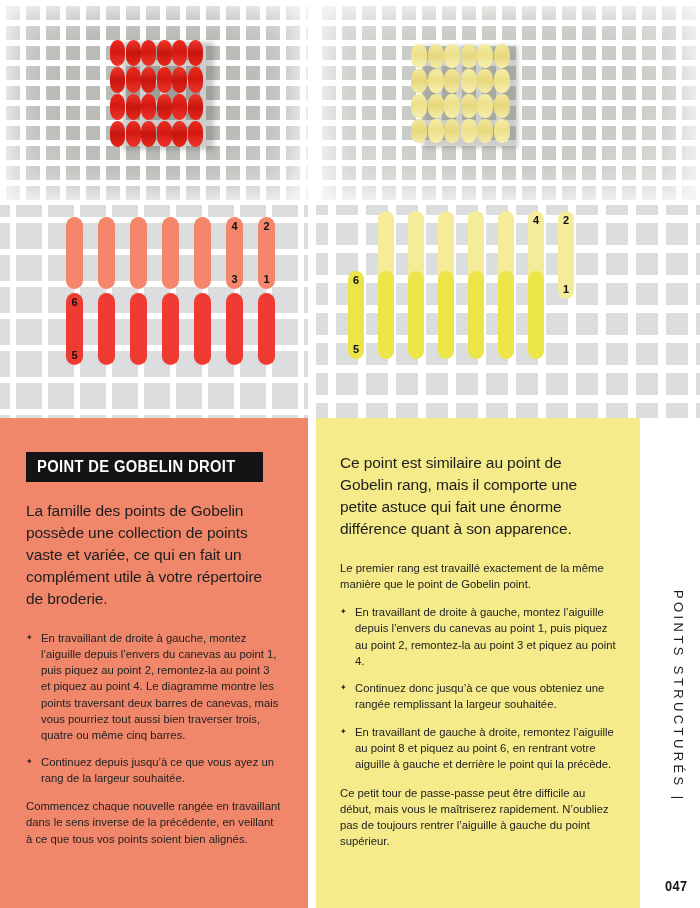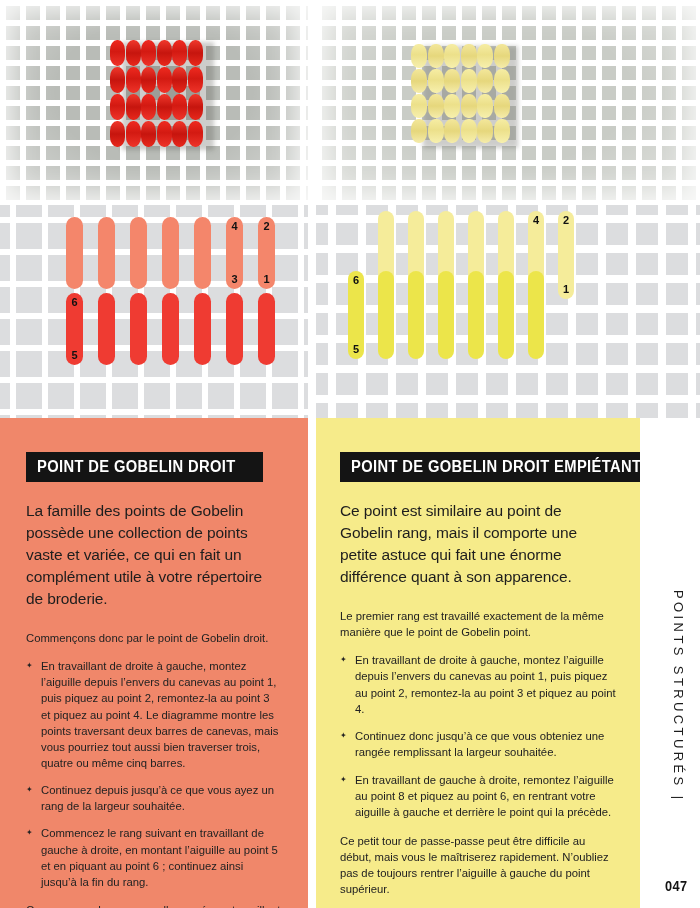--- a/index.html
+++ b/index.html
@@ -513,35 +513,30 @@
   </div>
 
   <div class="gutter"></div>
 
   <div class="panel panel-left">
     <div class="panel-inner">
       <div class="title-bar">
         <span class="title-text">POINT DE GOBELIN DROIT</span>
       </div>
       <p class="lede">La famille des points de Gobelin possède une collection de points vaste et variée, ce qui en fait un complément utile à votre répertoire de broderie.</p>
-      <p class="body-p">Commençons donc par le point de Gobelin droit.</p>
       <ul class="bullets">
         <li>En travaillant de droite à gauche, montez l’aiguille depuis l’envers du canevas au point 1, puis piquez au point 2, remontez-la au point 3 et piquez au point 4. Le diagramme montre les points traversant deux barres de canevas, mais vous pourriez tout aussi bien traverser trois, quatre ou même cinq barres.</li>
         <li>Continuez depuis jusqu’à ce que vous ayez un rang de la largeur souhaitée.</li>
-        <li>Commencez le rang suivant en travaillant de gauche à droite, en montant l’aiguille au point 5 et en piquant au point 6 ; continuez ainsi jusqu’à la fin du rang.</li>
       </ul>
       <p class="body-p">Commencez chaque nouvelle rangée en travaillant dans le sens inverse de la précédente, en veillant à ce que tous vos points soient bien alignés.</p>
     </div>
   </div>
 
   <div class="panel panel-right">
     <div class="panel-inner">
-      <div class="title-bar">
-        <span class="title-text">POINT DE GOBELIN DROIT EMPIÉTANT</span>
-      </div>
       <p class="lede">Ce point est similaire au point de Gobelin rang, mais il comporte une petite astuce qui fait une énorme différence quant à son apparence.</p>
       <p class="body-p">Le premier rang est travaillé exactement de la même manière que le point de Gobelin point.</p>
       <ul class="bullets">
         <li>En travaillant de droite à gauche, montez l’aiguille depuis l’envers du canevas au point 1, puis piquez au point 2, remontez-la au point 3 et piquez au point 4.</li>
         <li>Continuez donc jusqu’à ce que vous obteniez une rangée remplissant la largeur souhaitée.</li>
       </ul>
       <ul class="bullets">
         <li>En travaillant de gauche à droite, remontez l’aiguille au point 8 et piquez au point 6, en rentrant votre aiguille à gauche et derrière le point qui la précède.</li>
       </ul>
       <p class="body-p">Ce petit tour de passe-passe peut être difficile au début, mais vous le maîtriserez rapidement. N’oubliez pas de toujours rentrer l’aiguille à gauche du point supérieur.</p>

